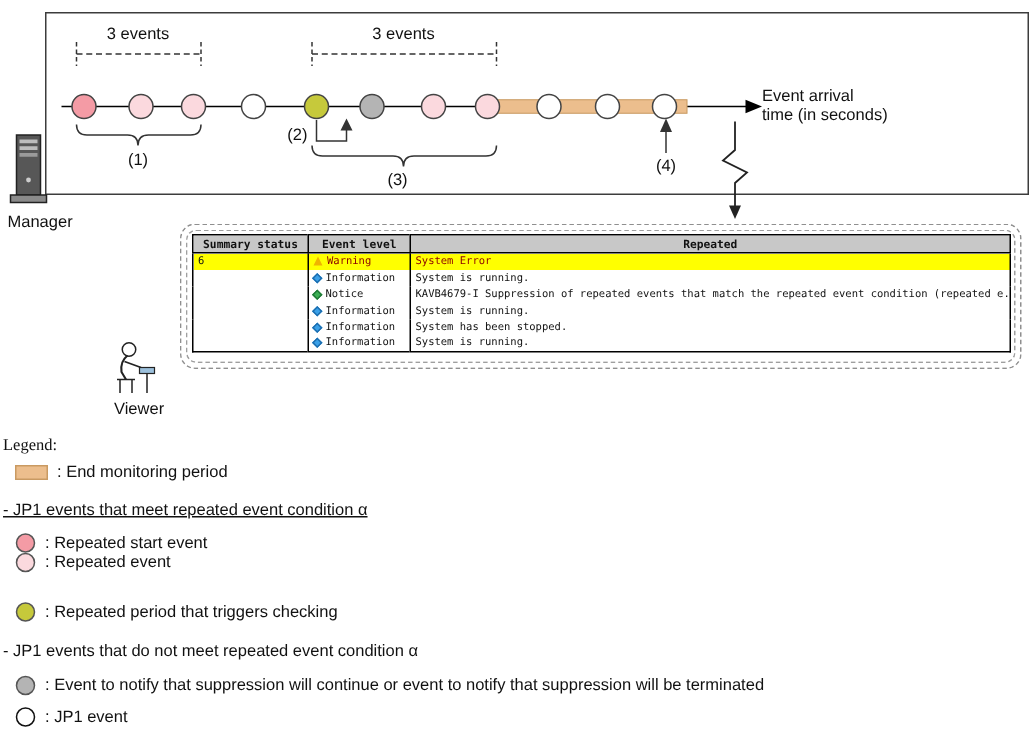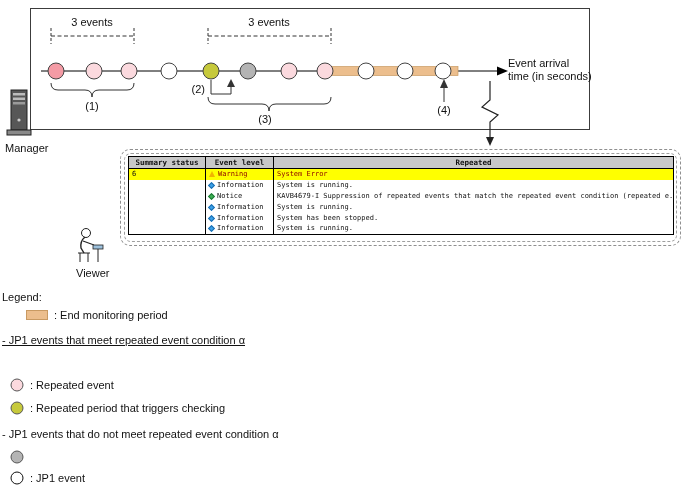--- a/index.html
+++ b/index.html
@@ -3,21 +3,21 @@
 <meta charset="utf-8">
 <style>
   * { margin:0; padding:0; box-sizing:border-box; }
   html,body { background:#fff; }
   body { font-family:"Liberation Sans", sans-serif; color:#111; }
   .canvas { position:relative; width:687px; height:495px; background:#fff; overflow:hidden; }
   .abs { position:absolute; }
   .label { font-size:11px; color:#111; white-space:nowrap; }
 
   
-  .timeline-box { left:30px; top:8px; width:560px; height:122px; border:1px solid #3c3c3c; background:#fff; }
+  .timeline-box { left:30px; top:8px; width:656px; height:122px; border:1px solid #3c3c3c; background:#fff; }
   svg text { font-family:"Liberation Sans", sans-serif; fill:#111; }
 
   
   .window { left:120px; top:149px; width:561px; height:97px; border:1px dashed #8f8f8f; border-radius:10px; background:#fff; }
   .window-inner { position:absolute; inset:3px; border:1px dashed #9f9f9f; border-radius:7px; }
   .ev-table { position:absolute; left:7px; top:6px; width:546px; border-collapse:collapse; table-layout:fixed;
               font-family:"DejaVu Sans Mono", monospace; font-size:7px; line-height:9px;
               border:1px solid #000; background:#fff; }
   .ev-table th { font-size:7.5px; font-weight:bold; text-align:center; padding:1px 3px; height:11px;
                  border-right:1px solid #000; border-bottom:1px solid #000; white-space:nowrap; overflow:hidden; }
@@ -185,52 +185,59 @@
 
   <svg class="abs" style="left:70px; top:224px;" width="42" height="46" viewBox="0 0 42 46">
     <circle cx="16" cy="9" r="4.5" fill="#fff" stroke="#222"></circle>
     <path d="M15,13 Q10,17 11,24 L14,29" fill="none" stroke="#222" stroke-width="1.4"></path>
     <path d="M13,17 L24,21" fill="none" stroke="#222" stroke-width="1.2"></path>
     <rect x="23" y="21" width="10" height="4" fill="#9cc0dc" stroke="#222" stroke-width="0.8"></rect>
     <path d="M8,29 L20,29 M10,29 L10,38 M18,29 L18,38 M28,25 L28,38" fill="none" stroke="#222"></path>
   </svg>
   <div class="abs label" style="left:76px; top:267px;">Viewer</div>
 
-  <div class="abs label" style="left:2px; top:291px;">Legend:</div>
-
-  <div class="leg-row" style="left:26px; top:309px;">
+  <div class="abs label" style="left:2px; top:291px;font-family:Liberation Serif, serif;">Legend:</div>
+
+  <div class="leg-row" style="left:10px; top:309px;">
     <svg width="22" height="10">
       <rect x="0.5" y="0.5" width="21" height="9" stroke="#c99a62" fill="#ecbe8d"></rect>
     </svg>
     <span class="label">: End monitoring period</span>
   </div>
 
   <div class="abs label" style="left:2px; top:334px;text-decoration:underline;">- JP1 events that meet repeated event condition α</div>
 
-
-  <div class="leg-row" style="left:10px; top:378px;">
+  <div class="leg-row" style="left:10px; top:355px;">
+    <svg width="14" height="14">
+      <circle cx="7" cy="7" r="6" stroke="#555" fill="#f49ba5"></circle>
+    </svg>
+    <span class="label">: Repeated start event</span>
+  </div>
+
+  <div class="leg-row" style="left:10px; top:368px;">
     <svg width="14" height="14">
       <circle cx="7" cy="7" r="6" stroke="#555" fill="#fbd9de"></circle>
     </svg>
     <span class="label">: Repeated event</span>
   </div>
 
   <div class="leg-row" style="left:10px; top:401px;">
     <svg width="14" height="14">
       <circle cx="7" cy="7" r="6" stroke="#555" fill="#c6c93b"></circle>
     </svg>
     <span class="label">: Repeated period that triggers checking</span>
   </div>
 
   <div class="abs label" style="left:2px; top:428px;">- JP1 events that do not meet repeated event condition α</div>
 
   <div class="leg-row" style="left:10px; top:450px;">
     <svg width="14" height="14">
       <circle cx="7" cy="7" r="6" stroke="#555" fill="#b4b4b4"></circle>
     </svg>
+    <span class="label">: Event to notify that suppression will continue or event to notify that suppression will be terminated</span>
   </div>
 
   <div class="leg-row" style="left:10px; top:471px;">
     <svg width="14" height="14">
       <circle cx="7" cy="7" r="6" stroke="#111" fill="#ffffff"></circle>
     </svg>
     <span class="label">: JP1 event</span>
   </div>
 
 </div>

